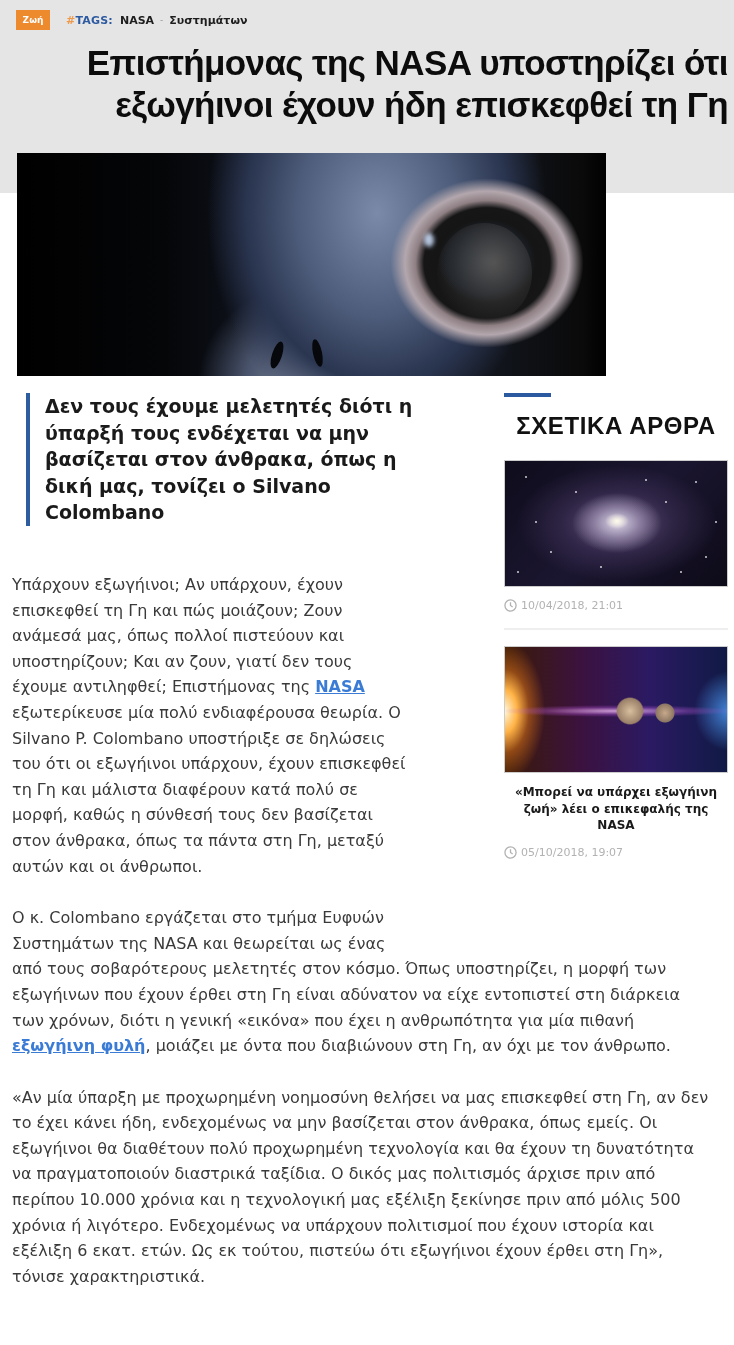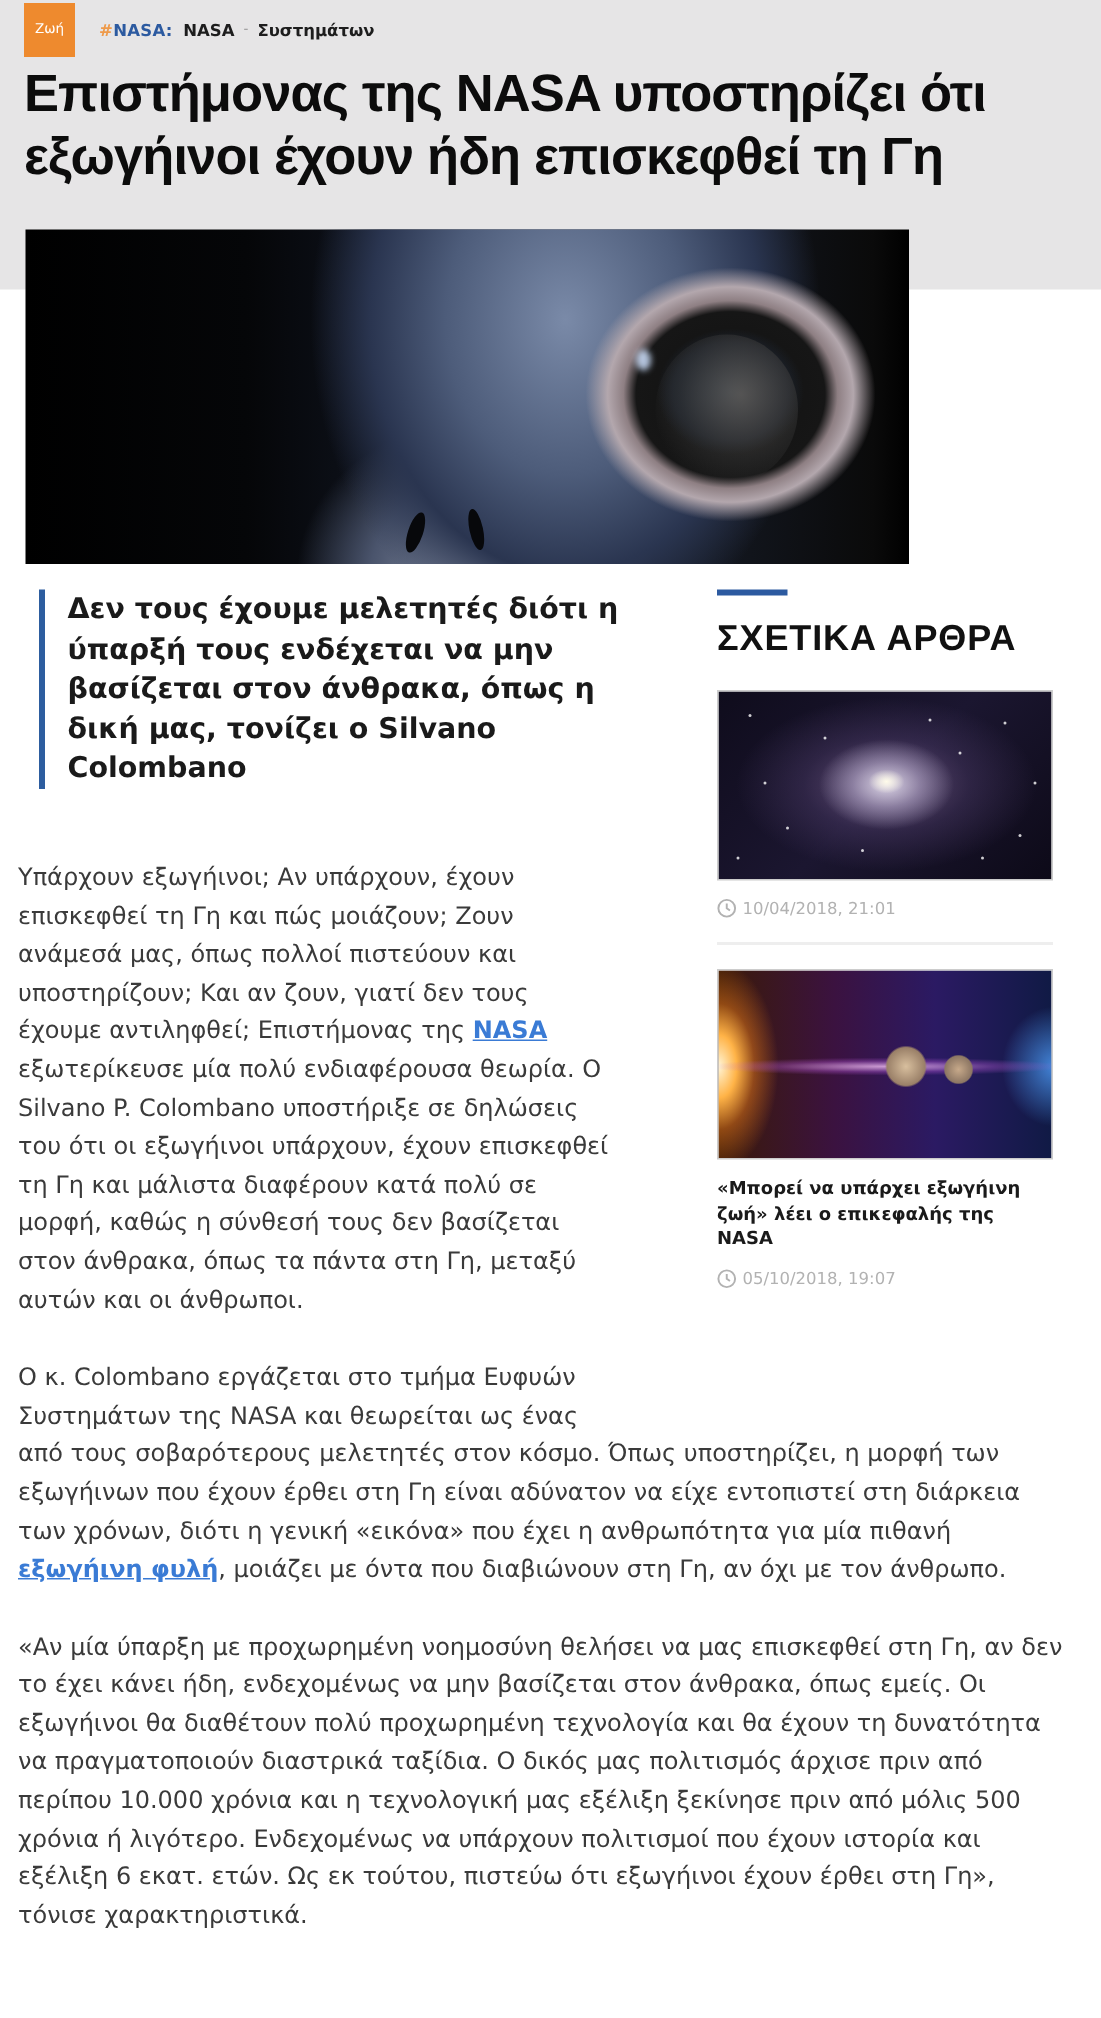--- a/index.html
+++ b/index.html
@@ -2,27 +2,27 @@
 <html><head>
 <meta charset="utf-8">
 <style>
   * { box-sizing: border-box; margin: 0; padding: 0; }
   html, body { width: 734px; height: 1345px; background: #ffffff; overflow: hidden; }
   body { font-family: "DejaVu Sans", "Liberation Sans", sans-serif; color: #1a1a1a; position: relative; }
 
   .header-band { position: absolute; left: 0; top: 0; width: 734px; height: 193px; background: #e6e5e6; }
 
   .tagbar { position: absolute; left: 16px; top: 10px; height: 20px; display: flex; align-items: center; font-size: 11px; }
-  .cat-chip { background: #ee8a2e; color: #fff; font-weight: normal; font-size: 9px; height: 36px; width: 34px; display: flex; align-items: center; justify-content: center; margin-right: 16px; }
+  .cat-chip { background: #ee8a2e; color: #fff; font-weight: bold; font-size: 9px; height: 20px; width: 34px; display: flex; align-items: center; justify-content: center; margin-right: 16px; }
   .tags-label { font-weight: bold; color: #2c5aa0; font-size: 11px; letter-spacing: 0.2px; }
   .tags-hash { color: #ee9a4a; }
   .tag-link { font-weight: bold; color: #1d1d1d; font-size: 11px; margin-left: 7px; text-decoration: none; }
   .tag-sep { color: #999; font-size: 9px; margin-left: 6px; }
 
-  .title { position: absolute; left: 16px; top: 42px; width: 712px; font-family: "Liberation Sans", sans-serif; font-weight: bold; font-size: 35px; line-height: 42px; color: #0c0c0c; letter-spacing: -0.6px; }
+  .title { position: absolute; left: 16px; top: 42px; width: 712px; font-family: "Liberation Sans", sans-serif; font-weight: bold; font-size: 35px; line-height: 42px; color: #0c0c0c; letter-spacing: -0.6px; text-align: right; }
 
   .hero { position: absolute; left: 17px; top: 153px; width: 589px; height: 223px; overflow: hidden;
     background:
       radial-gradient(ellipse 70px 60px at 470px 108px, #2c3845 0%, #1b2028 55%, rgba(0,0,0,0) 70%),
       radial-gradient(ellipse 105px 92px at 470px 110px, #111 0%, #161616 60%, #8e7f83 68%, #b3a7ad 78%, rgba(160,150,165,0) 92%),
       radial-gradient(ellipse 200px 260px at 360px 60px, #7a8aa8 0%, #4d5c7a 40%, #2a3550 65%, rgba(0,0,0,0) 85%),
       radial-gradient(ellipse 140px 120px at 300px 230px, #8d96aa 0%, #4a546c 50%, rgba(0,0,0,0) 85%),
       linear-gradient(90deg, #000 0%, #050608 25%, #111622 45%, #1c2436 60%, #0a0a0a 96%, #000 100%); }
   .hero-glint { position: absolute; left: 407px; top: 80px; width: 10px; height: 14px; border-radius: 50%; background: #cfe2ff; filter: blur(2px); opacity: 0.85; }
   .hero-reflect { position: absolute; left: 420px; top: 70px; width: 95px; height: 100px; border-radius: 50%; background: radial-gradient(ellipse at 60% 40%, rgba(120,110,100,0.55) 0%, rgba(60,60,60,0.4) 50%, rgba(0,0,0,0) 75%); }
@@ -30,21 +30,21 @@
   .hero-nostril2 { position: absolute; left: 296px; top: 186px; width: 9px; height: 28px; border-radius: 50%; background: #07080b; transform: rotate(-12deg); }
 
   .lead { position: absolute; left: 26px; top: 393px; width: 400px; border-left: 4px solid #2d5d9f; padding-left: 15px; font-weight: bold; font-size: 19px; line-height: 26.5px; color: #1a1a1a; }
 
   .body { position: absolute; left: 12px; top: 572px; width: 700px; font-size: 16px; line-height: 25.6px; color: #3a3a3a; }
   .body p { margin-bottom: 26px; }
   .narrow { width: 395px; }
   .body .link { color: #3a7bd5; font-weight: bold; text-decoration: underline; }
   .p2-top { width: 395px; }
 
-  .side { position: absolute; left: 478px; top: 393px; width: 224px; }
+  .side { position: absolute; left: 504px; top: 393px; width: 224px; text-align: center; }
   .side-bar { width: 47px; height: 4px; background: #2c5aa0; }
   .side-heading { margin-top: 15px; font-family: "Liberation Sans", sans-serif; font-weight: bold; font-size: 24px; letter-spacing: 0.6px; color: #111; }
   .card { display: block; text-decoration: none; }
   .card-img { width: 224px; height: 127px; border: 1px solid #ccc; position: relative; overflow: hidden; }
   .img-galaxy { background:
       radial-gradient(ellipse 12px 8px at 112px 60px, #fffbea 0%, rgba(255,255,240,0) 100%),
       radial-gradient(ellipse 45px 30px at 112px 62px, rgba(230,225,240,0.9) 0%, rgba(200,190,220,0.5) 50%, rgba(0,0,0,0) 100%),
       radial-gradient(ellipse 100px 58px at 112px 62px, rgba(150,120,170,0.6) 0%, rgba(90,70,120,0.35) 55%, rgba(0,0,0,0) 100%),
       linear-gradient(135deg, #0f0c1c 0%, #1b1630 50%, #0d0a18 100%); }
   .star { position: absolute; width: 2px; height: 2px; background: #fff; border-radius: 50%; opacity: 0.8; }
@@ -60,21 +60,21 @@
   .clock { width: 13px; height: 13px; margin-right: 4px; }
   .divider { margin-top: 16px; margin-bottom: 16px; height: 2px; background: #eeeeee; }
 </style>
 </head>
 <body>
 
 <div class="header-band"></div>
 
 <div class="tagbar">
   <a class="cat-chip">Ζωή</a>
-  <span class="tags-label"><span class="tags-hash">#</span><span>NASA:</span></span>
+  <span class="tags-label"><span class="tags-hash">#</span><span>TAGS:</span></span>
   <a class="tag-link">NASA</a>
   <span class="tag-sep">-</span>
   <a class="tag-link" style="margin-left:6px">Συστημάτων</a>
 </div>
 
 <h1 class="title">Επιστήμονας της NASA υποστηρίζει ότι εξωγήινοι έχουν ήδη επισκεφθεί τη Γη</h1>
 
 <div class="hero" title="Κοντινό πλάνο ματιού εξωγήινου">
   <div class="hero-reflect"></div>
   <div class="hero-glint"></div>

